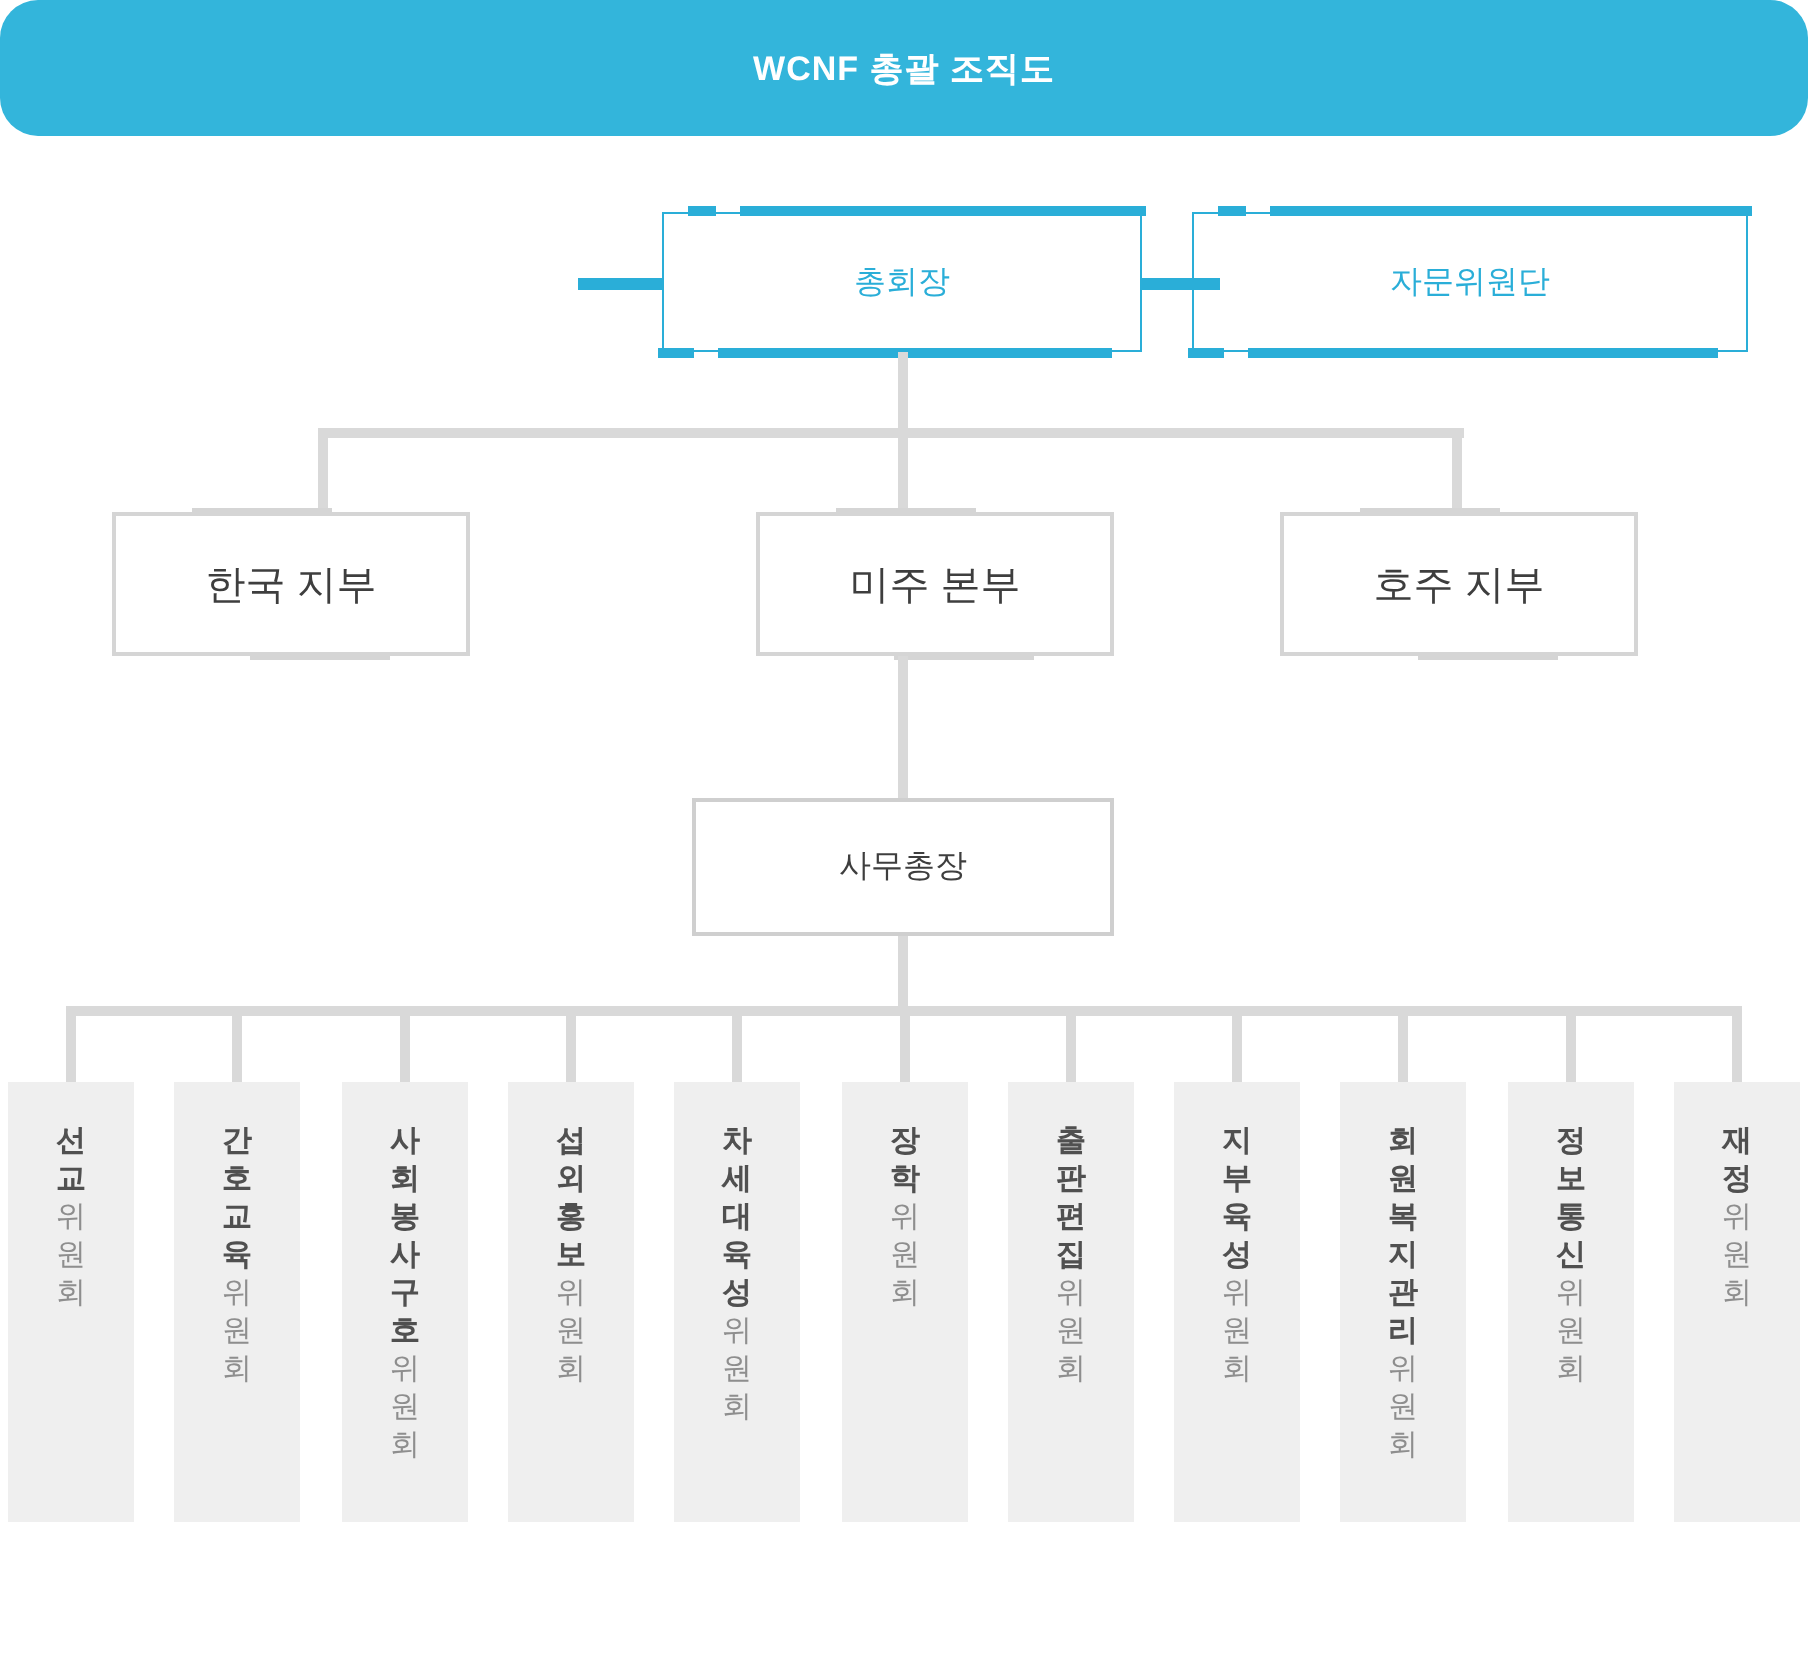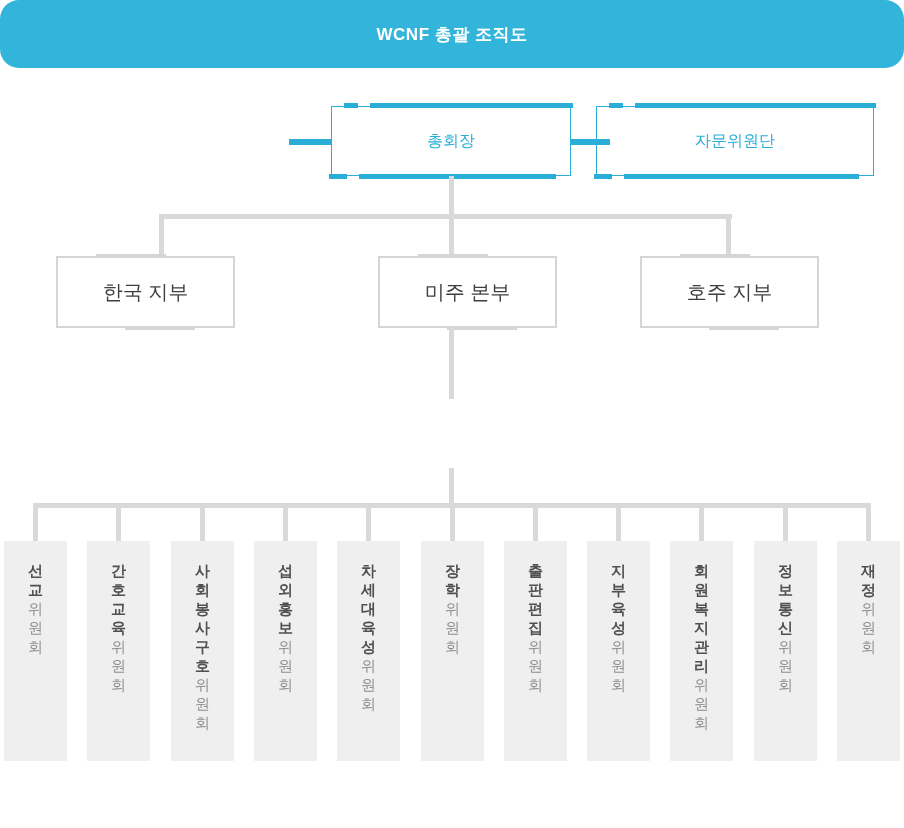--- a/index.html
+++ b/index.html
@@ -72,20 +72,23 @@
   </div>
   <div class="obox box-g" style="left:346px;margin-left:32px;">
     <span>미주 본부</span>
   </div>
   <div class="obox box-g" style="left:640px;">
     <span>호주 지부</span>
   </div>
 
   <div class="line gy" style="left:449px;top:328px;width:5px;height:71px;"></div>
 
+  <div class="obox box-s">
+    <span>사무총장</span>
+  </div>
 
   <div class="line gy" style="left:449px;top:468px;width:5px;height:38px;"></div>
   <div class="line gy" style="left:34px;top:503px;width:836px;height:5px;"></div>
 
   <div class="cdrop" style="left: 33px;"></div>
     <div class="cdrop" style="left: 116px;"></div>
     <div class="cdrop" style="left: 200px;"></div>
     <div class="cdrop" style="left: 283px;"></div>
     <div class="cdrop" style="left: 366px;"></div>
     <div class="cdrop" style="left: 450px;"></div>

